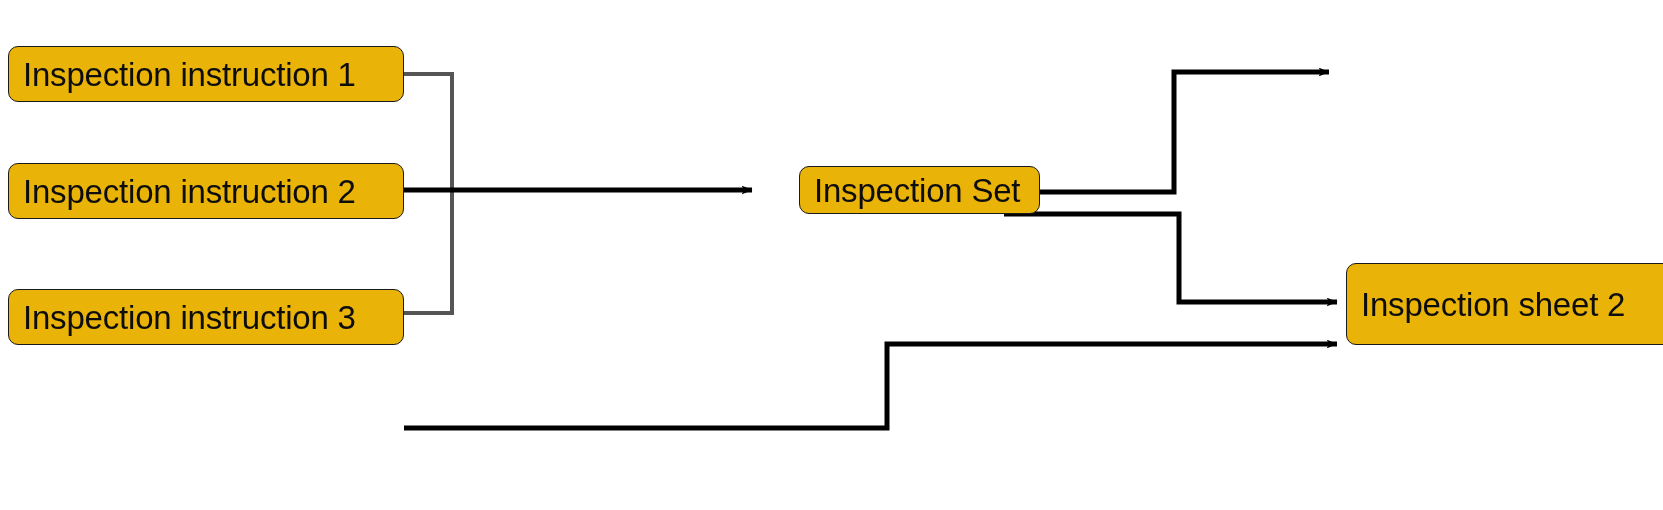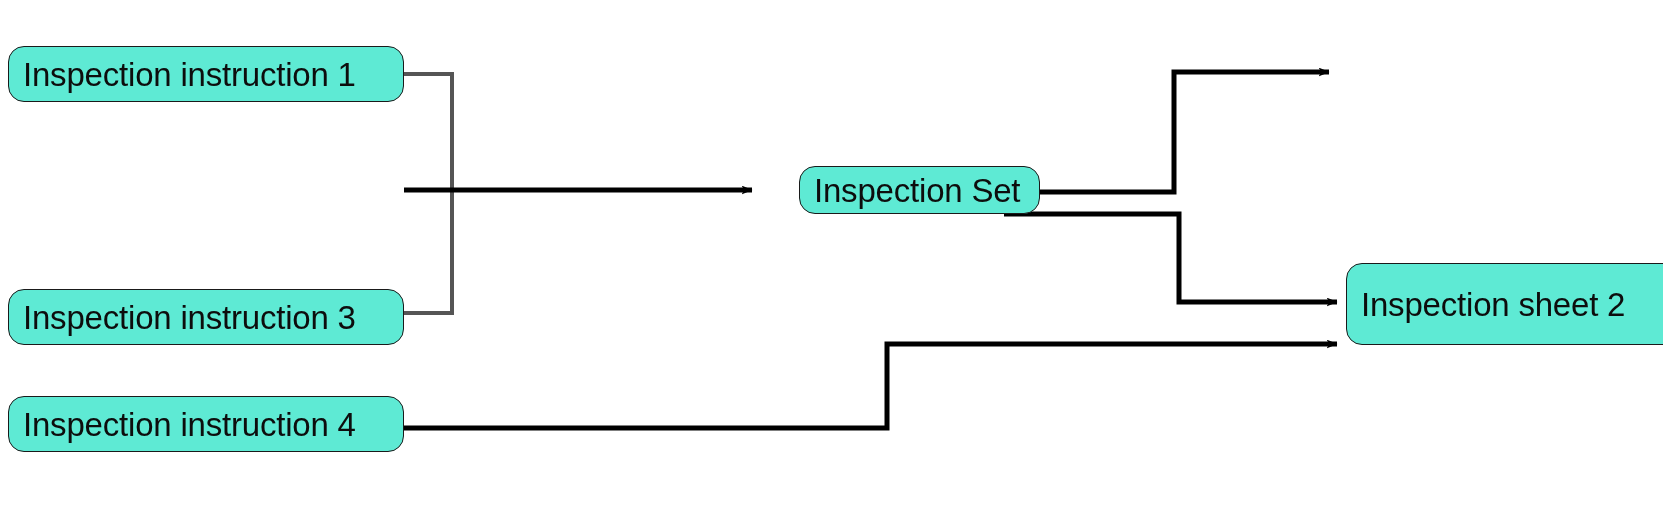--- a/index.html
+++ b/index.html
@@ -21,23 +21,23 @@
   #edge-layer {
     position: absolute;
     left: 0;
     top: 0;
     width: 1663px;
     height: 510px;
   }
   .node {
     position: absolute;
     box-sizing: border-box;
-    background: #5eead4;
+    background: #eab308;
     border: 1.6px solid #1a1a1a;
-    border-radius: 16px;
+    border-radius: 10px;
     display: flex;
     align-items: center;
     justify-content: flex-start;
     padding: 0 14px;
     z-index: 5;
   }
   .node-label {
     font-family: "Liberation Sans", sans-serif;
     font-size: 33px;
     line-height: 1;
@@ -81,28 +81,28 @@
 
     <path d="M1004,214 L1179,214 L1179,302 L1337,302" fill="none" stroke="#000000" stroke-width="5" marker-end="url(#arrowBlack)"></path>
 
     <path d="M404,428 L887,428 L887,344 L1337,344" fill="none" stroke="#000000" stroke-width="5" marker-end="url(#arrowBlack)"></path>
   </svg>
 
   <div class="node" id="node-instruction-1">
     <span class="node-label">Inspection instruction 1</span>
   </div>
 
+  <div class="node" id="node-instruction-2">
+    <span class="node-label">Inspection instruction 2</span>
+  </div>
 
   <div class="node" id="node-instruction-3">
     <span class="node-label">Inspection instruction 3</span>
   </div>
 
-  <div class="node" id="node-instruction-4">
-    <span class="node-label">Inspection instruction 4</span>
-  </div>
 
   <div class="node" id="node-inspection-set">
     <span class="node-label">Inspection Set</span>
   </div>
 
 
   <div class="node" id="node-sheet-2">
     <span class="node-label">Inspection sheet 2</span>
   </div>
 

